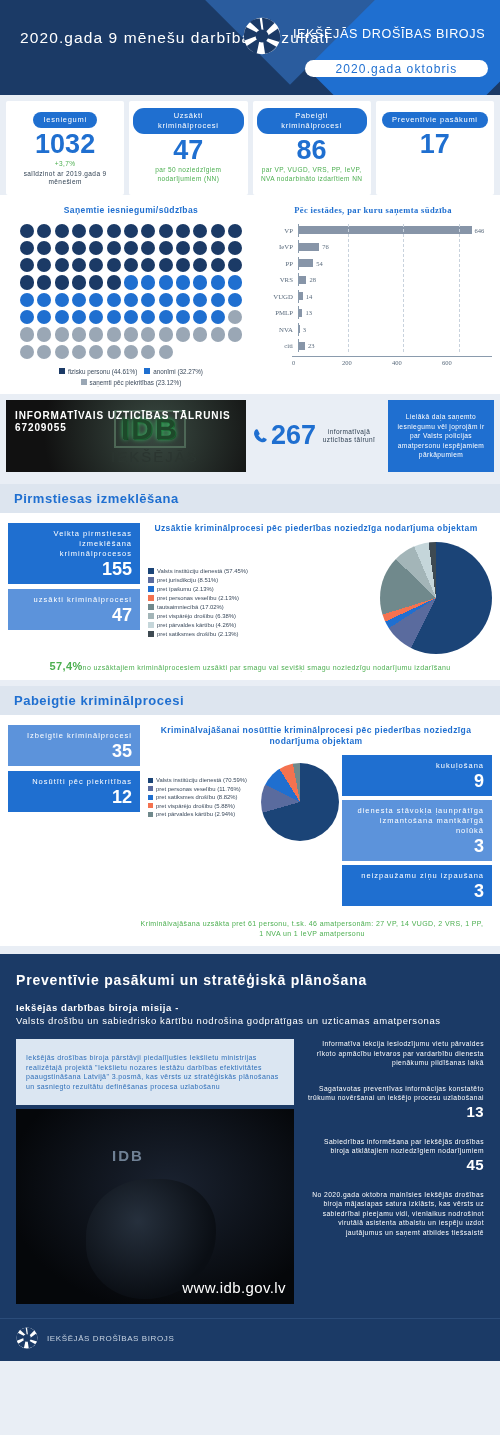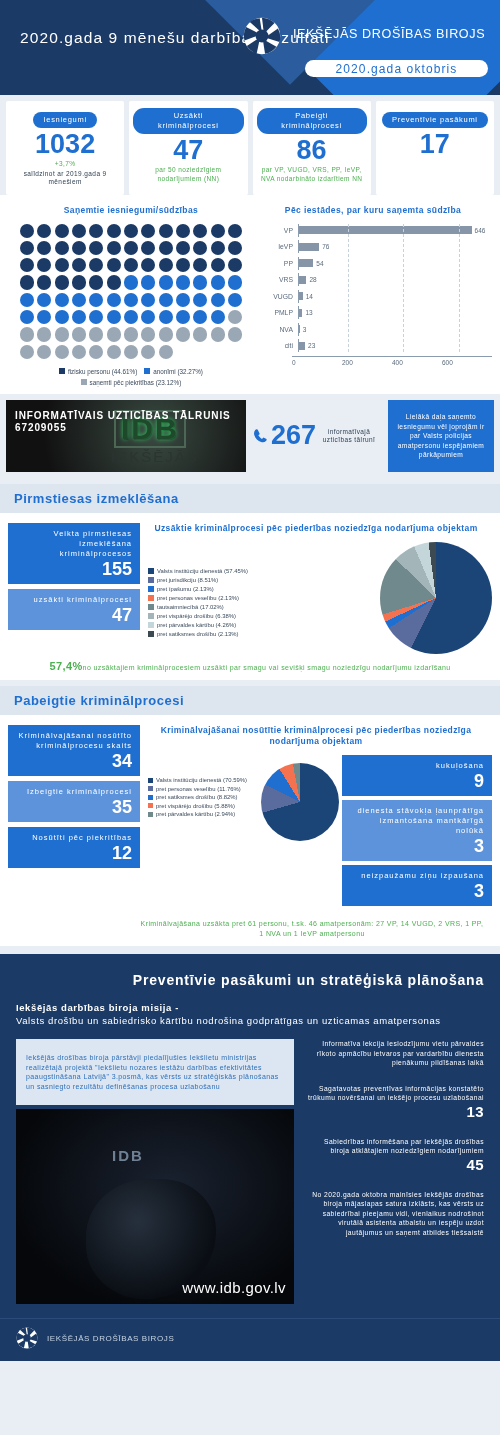--- a/index.html
+++ b/index.html
@@ -38,21 +38,21 @@
   
   .band { background: #dde5ef; padding: 7px 14px; margin-top: 6px; }
   .band h2 { color: #1f6fd0; font-size: 13px; letter-spacing: .5px; font-weight: bold; }
   .white-area { background: #fff; padding: 10px 8px 8px; }
   .chart-title { text-align: center; color: #1f6fd0; font-size: 8.5px; font-weight: bold;
                  letter-spacing: .4px; line-height: 11px; margin-bottom: 8px; }
 
   
   .two-col { display: flex; }
   .col-left { width: 250px; }
-  .col-right { width: 242px; }
+  .col-right { width: 242px; font-family: Liberation Serif, serif; }
   .dot-grid { display: grid; grid-template-columns: repeat(13, 1fr); gap: 3.2px; padding: 0 12px; }
   .dot { width: 100%; aspect-ratio: 1/1; border-radius: 50%; }
   .dot.c0 { background: #1b3a66; }
   .dot.c1 { background: #1f6fd0; }
   .dot.c2 { background: #9aa7b5; }
   .legend { display: flex; flex-wrap: wrap; justify-content: center; gap: 4px 7px;
             margin-top: 9px; padding: 0 8px; }
   .legend-item { display: flex; align-items: center; gap: 3px; font-size: 6.3px; color: #3b4a5c; }
   .swatch { width: 6px; height: 6px; flex: 0 0 6px; }
 
@@ -95,21 +95,21 @@
   .green-note { color: #4caf50; font-size: 7px; line-height: 9.5px; letter-spacing: .4px;
                 text-align: center; padding: 8px 6px 0; }
   .green-note b { font-size: 11px; }
 
   
   .pie { border-radius: 50%; }
   .pie-legend .legend-item { font-size: 5.9px; }
 
   
   .prev { background: #1b3a66; padding: 18px 16px 14px; margin-top: 8px; }
-  .prev h2 { color: #fff; font-size: 14px; letter-spacing: .8px; text-align: right;
+  .prev h2 { color: #fff; font-size: 14px; letter-spacing: .8px; text-align: left;
              font-weight: bold; margin-bottom: 14px; }
   .mission { color: #fff; font-size: 9.5px; letter-spacing: .6px; line-height: 12.5px; }
   .mission b { font-weight: bold; }
   .prev-cols { display: flex; gap: 10px; margin-top: 12px; }
   .prev-left { width: 278px; }
   .info-card { background: #dbe6f2; color: #2f6fb8; font-size: 7px; line-height: 9.5px;
                letter-spacing: .4px; padding: 14px 10px; }
   .photo { position: relative; height: 195px; margin-top: 4px; overflow: hidden;
            background: radial-gradient(ellipse at 55% 40%, #1a2230 0%, #05070a 75%); }
   .photo .idbmark { position: absolute; left: 96px; top: 38px; color: #8fa4bb; font-size: 15px;
@@ -455,24 +455,20 @@
     </div>
   </div>
 
   <div class="band">
     <h2>Pabeigtie kriminālprocesi</h2>
   </div>
 
   <div class="white-area">
     <div class="two-col">
       <div style="width:132px">
-        <div class="statbox bg-blue">
-          <div class="t">Kriminālvajāšanai nosūtīto kriminālprocesu skaits</div>
-          <div class="n">34</div>
-        </div>
         <div class="statbox bg-blue-lt">
           <div class="t">Izbeigtie kriminālprocesi</div>
           <div class="n">35</div>
         </div>
         <div class="statbox bg-blue">
           <div class="t">Nosūtīti pēc piekritības</div>
           <div class="n">12</div>
         </div>
       </div>
       <div style="flex:1">

